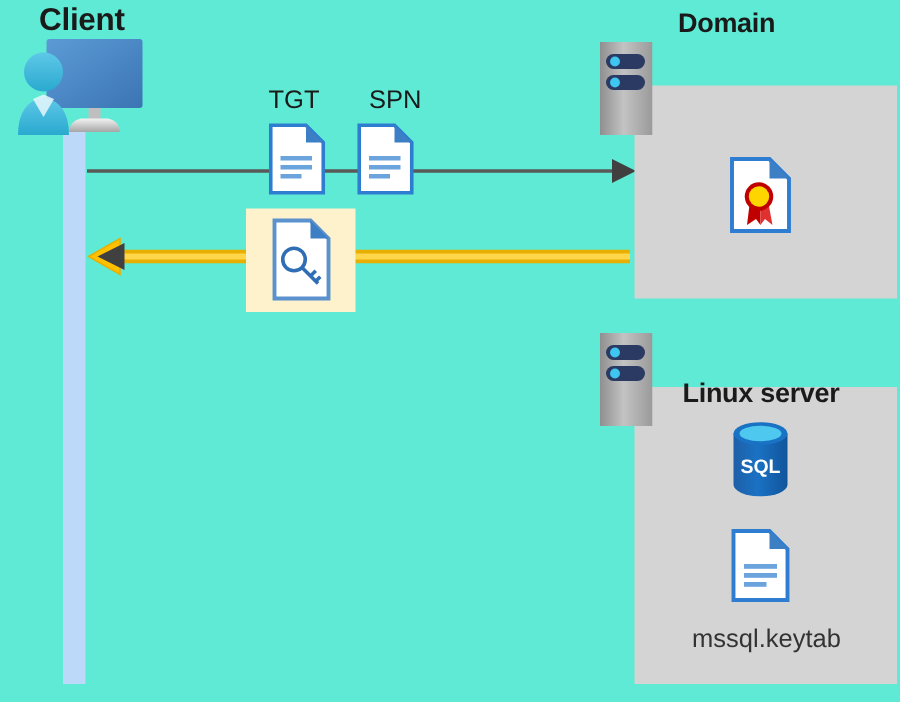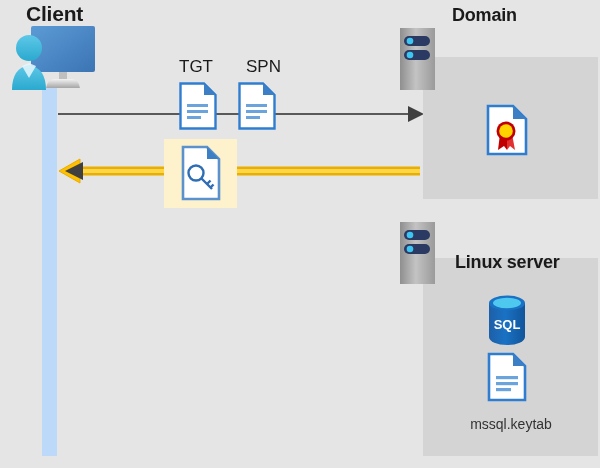--- a/index.html
+++ b/index.html
@@ -4,21 +4,21 @@
 <style>
   html, body {
     margin: 0;
     padding: 0;
     background: #ffffff;
   }
   #canvas {
     position: relative;
     width: 600px;
     height: 468px;
-    background: #e5e5e5;
+    background: #5eead4;
     font-family: "Liberation Sans", sans-serif;
     overflow: hidden;
   }
 
   
   .abs { position: absolute; }
 
   
   .title {
     font-weight: bold;
@@ -88,29 +88,29 @@
     left: 164px; top: 139px;
     width: 73px; height: 69px;
     background: #fdf2cc;
   }
   #key-doc { left: 181px; top: 145px; width: 40px; height: 56px; }
 
   
   #cert-doc { left: 486px; top: 104px; width: 42px; height: 52px; }
 
   
-  #sql-db { left: 486px; top: 295px; width: 42px; height: 50px; }
+  #sql-db { left: 486px; top: 281px; width: 42px; height: 50px; }
 
   
   #keytab-doc { left: 487px; top: 352px; width: 40px; height: 50px; }
   #keytab-label {
     left: 423px; top: 416px;
     width: 176px;
     text-align: center;
-    font-size: 14px;
+    font-size: 17px;
     color: #333333;
   }
 
   svg { display: block; }
 </style>
 </head>
 <body>
 
 <div id="canvas">
 

